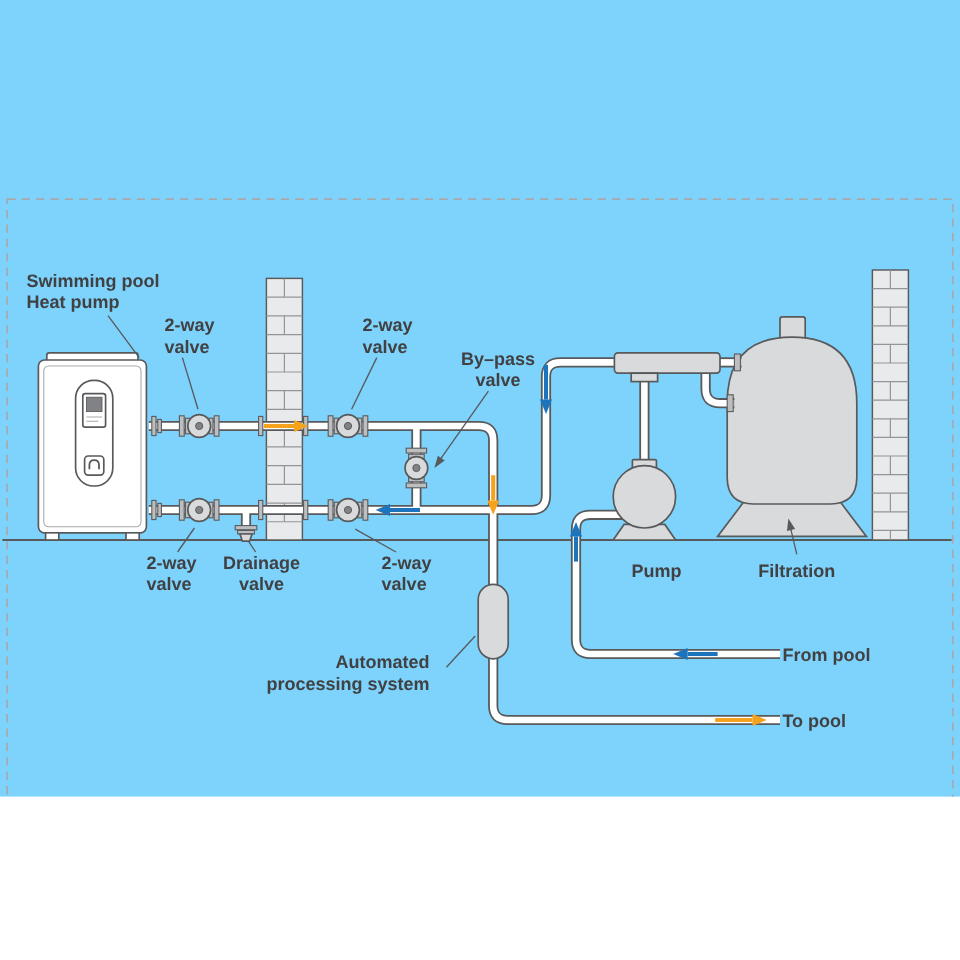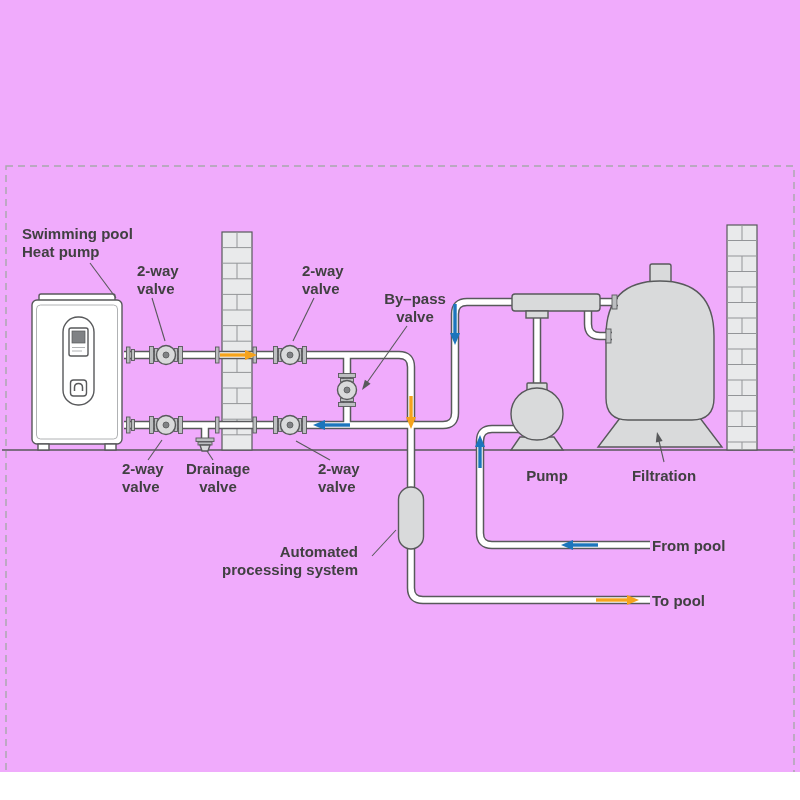--- a/index.html
+++ b/index.html
@@ -1,16 +1,16 @@
 <!DOCTYPE html>
 <html><head>
 <meta charset="utf-8">
 <style>
   html,body{margin:0;padding:0;background:#ffffff;}
-  .stage{width:800px;height:772px;position:relative;font-family:"Liberation Sans",sans-serif;background:#f0abfc;overflow:hidden;text-align:right;}
+  .stage{width:800px;height:664px;position:relative;font-family:"Liberation Sans",sans-serif;background:#7dd3fc;overflow:hidden;text-align:right;}
   svg{display:block;}
   .lbl{font-family:"Liberation Sans",sans-serif;font-size:15px;font-weight:700;fill:currentColor;}
   .dashed{fill:none;stroke:#A7A9AC;stroke-width:1.4;stroke-dasharray:7 5;}
   .ground{stroke:#58595B;stroke-width:1.6;fill:none;}
   .pipe-o{fill:none;stroke:#58595B;stroke-width:8.5;}
   .pipe-i{fill:none;stroke:#ffffff;stroke-width:5.5;}
   .outline{fill:#ffffff;stroke:#58595B;stroke-width:1.4;}
   .fillc{fill:#D9DADB;stroke:#58595B;stroke-width:1.4;}
   .flange{fill:#BCBEC0;stroke:#58595B;stroke-width:0.9;}
   .wallrect{fill:#E9EAEB;stroke:#58595B;stroke-width:1.2;}

